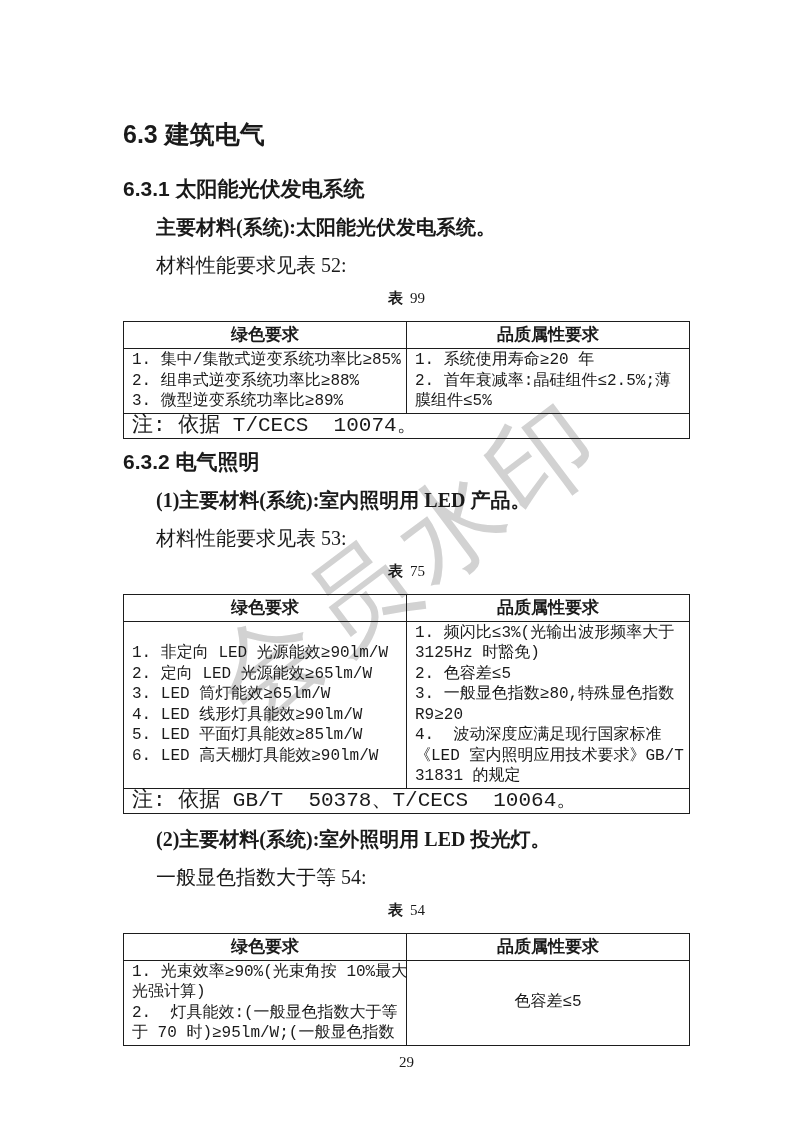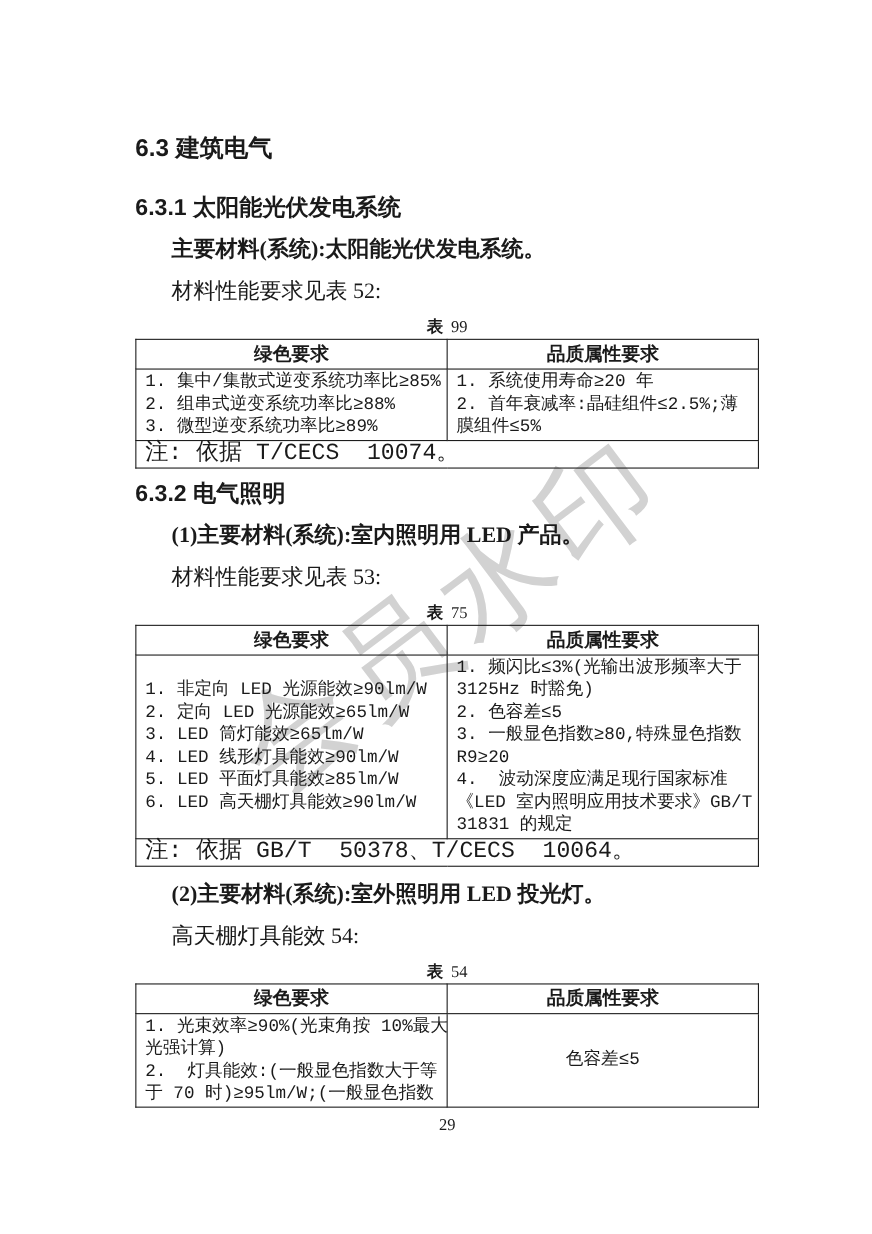--- a/index.html
+++ b/index.html
@@ -32,21 +32,21 @@
     user-select:none;
   }
   .content{
     position:relative;
     z-index:1;
     margin-left:123px;
     width:567px;
   }
   .h1{
     margin:121px 0 0 0;
-    font-size:22px;
+    font-size:25px;
     line-height:27px;
     font-weight:bold;
     font-family:"Liberation Sans","DejaVu Sans",sans-serif;
   }
   .h2{
     margin:27px 0 0 0;
     font-size:21px;
     line-height:27px;
     font-weight:bold;
     font-family:"Liberation Sans","DejaVu Sans",sans-serif;
@@ -64,21 +64,21 @@
     text-align:center;
     font-size:15px;
     line-height:19px;
   }
   .tcaption .cap-zi{
     font-weight:bold;
     font-family:"Liberation Sans","DejaVu Sans",sans-serif;
     margin-right:7px;
   }
   table.req{
-    margin-top:0;
+    margin-top:13px;
     width:567px;
     border-collapse:collapse;
     table-layout:fixed;
     font-size:16px;
   }
   table.req th, table.req td{
     border:1.5px solid #1d1d1d;
     padding:1px 8px;
     box-sizing:border-box;
     font-family:Liberation Mono, monospace;
@@ -194,21 +194,21 @@
 《LED 室内照明应用技术要求》GB/T
 31831 的规定</td>
       </tr>
       <tr>
         <td class="note" colspan="2">注: 依据 GB/T  50378、T/CECS  10064。</td>
       </tr>
     </tbody>
       </table>
 
     <div class="para first">(2)主要材料(系统):室外照明用 LED 投光灯。</div>
-    <div class="para">高天棚灯具能效 54:</div>
+    <div class="para">一般显色指数大于等 54:</div>
 
     <div class="tcaption">
       <span class="cap-zi">表</span><span>54</span>
     </div>
 
     <table class="req">
       <colgroup>
           <col style="width:50%">
           <col style="width:50%">
         </colgroup>

